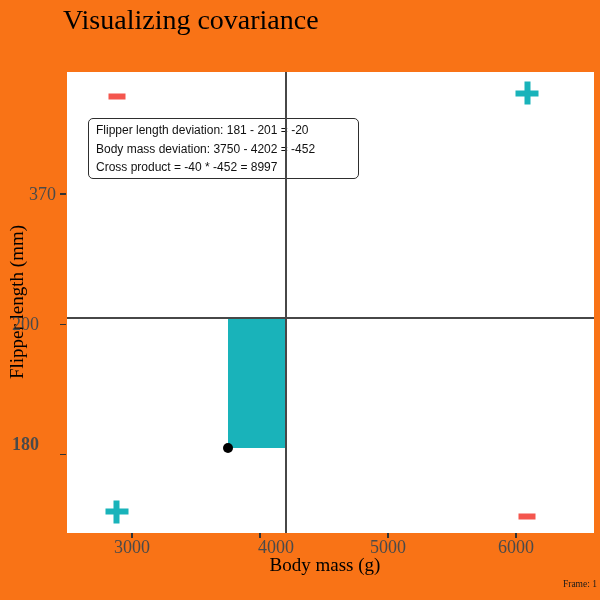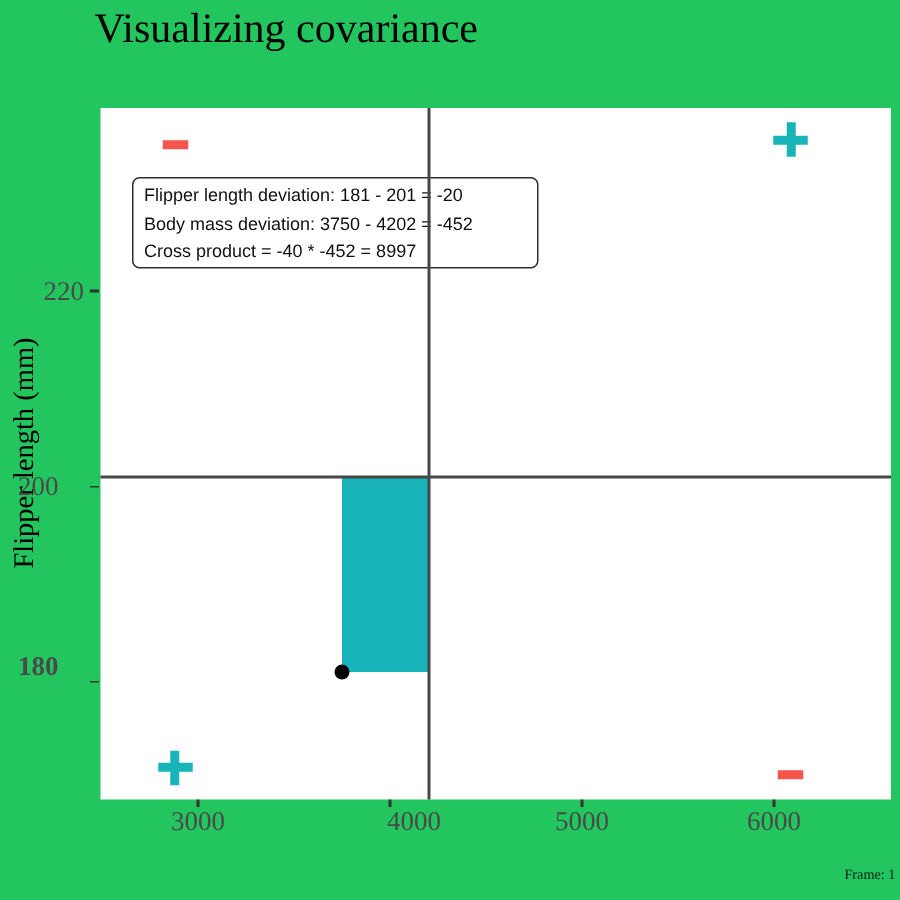--- a/index.html
+++ b/index.html
@@ -1,17 +1,17 @@
 <!DOCTYPE html>
 <html><head>
 <meta charset="utf-8">
 <style>
   html,body{margin:0;padding:0;background:#ffffff;}
   #fig{
-    position:relative;width:600px;height:600px;background:#22c55e;overflow:hidden;
+    position:relative;width:600px;height:600px;background:#f97316;overflow:hidden;
     font-family:"Liberation Serif", serif;color:#000;
   }
   .title{
     position:absolute;left:63px;top:4px;font-size:28px;line-height:1.15;
     color:#000;white-space:nowrap;
   }
   .subtitle{
     position:absolute;left:65px;top:39px;font-size:17.5px;color:#000;white-space:nowrap;
   }
   .panel{position:absolute;left:67px;top:72px;width:527px;height:461px;background:#fff;}
@@ -50,20 +50,21 @@
   <div class="title">Visualizing covariance</div>
 
   <div class="panel"></div>
 
   <div class="annot">
     <div>Flipper length deviation: 181 - 201 = -20</div>
     <div>Body mass deviation: 3750 - 4202 = -452</div>
     <div>Cross product = -40 * -452 = 8997</div>
   </div>
 
+  <div class="xlab">Body mass (g)</div>
   <div class="ylab">Flipper length (mm)</div>
   <div class="caption">Frame: 1</div>
 <div class="covrect" style="left: 228.031px; top: 317.78px; width: 57.8586px; height: 130.042px; background: rgb(25, 179, 186);"></div>
     <div class="meanline" style="left: 67px; width: 527px; top: 316.78px; height: 2px;"></div>
     <div class="meanline" style="top: 72px; height: 461px; left: 284.89px; width: 2px;"></div>
     <div class="datapoint" style="left: 223.031px; top: 442.822px; background: rgb(0, 0, 0);"></div>
     <div class="sign" style="left: 117.434px; top: 96.708px; width: 23px; height: 23px;">
       <div class="bar" style="left: 3px; top: 8.5px; width: 17px; height: 6px; background: rgb(244, 86, 78); position: absolute;"></div>
     </div>
     <div class="sign" style="left: 527.309px; top: 93.457px; width: 23px; height: 23px;">
@@ -83,14 +84,14 @@
     <div class="tick-label" style="left: 246px; top: 537px; width: 60px; text-align: center;">4000</div>
     <div class="tick-mark" style="left: 387.289px; top: 533px; width: 1.5px; height: 5px;"></div>
     <div class="tick-label" style="left: 358.039px; top: 537px; width: 60px; text-align: center;">5000</div>
     <div class="tick-mark" style="left: 515.294px; top: 533px; width: 1.5px; height: 5px;"></div>
     <div class="tick-label" style="left: 486.044px; top: 537px; width: 60px; text-align: center;">6000</div>
     <div class="tick-mark" style="left: 60px; top: 453.574px; width: 6px; height: 1.5px;"></div>
     <div class="tick-label" style="left: 12px; top: 434px; width: 44px; text-align: left; font-weight: bold;">180</div>
     <div class="tick-mark" style="left: 60px; top: 323.532px; width: 6px; height: 1.5px;"></div>
     <div class="tick-label" style="left: 12px; top: 313.782px; width: 44px; text-align: left;">200</div>
     <div class="tick-mark" style="left: 60px; top: 193.49px; width: 6px; height: 1.5px;"></div>
-    <div class="tick-label" style="left: 12px; top: 183.74px; width: 44px; text-align: right;">220</div>
+    <div class="tick-label" style="left: 12px; top: 183.74px; width: 44px; text-align: right;">370</div>
   </div>
 
 </body></html>

